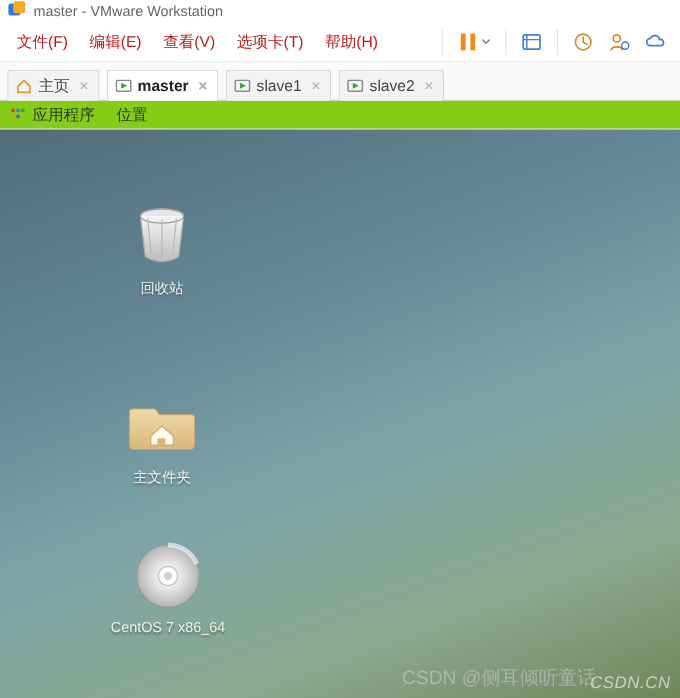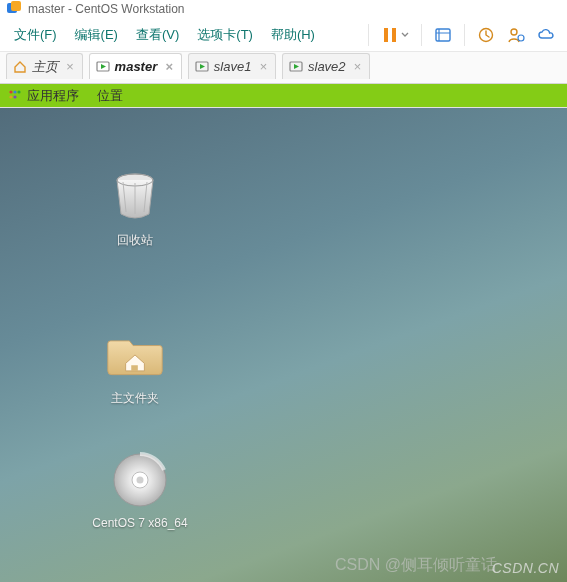--- a/index.html
+++ b/index.html
@@ -3,29 +3,29 @@
   <meta charset="utf-8">
   <style>
     * { margin: 0; padding: 0; box-sizing: border-box; font-family: "Microsoft YaHei", Arial, sans-serif; }
     body { width: 567px; height: 582px; overflow: hidden; background: #fff; position: relative; }
 
     
     .titlebar { height: 18px; display: flex; align-items: flex-end; padding: 0 6px 2px 6px; font-size: 12px; color: #666; }
     .titlebar .app-icon { width: 16px; height: 16px; margin-right: 6px; }
 
     
-    .menubar { height: 34px; display: flex; align-items: center; padding: 0 6px; border-bottom: 1px solid #e8e8e8; font-size: 13px; color: #0f766e; }
+    .menubar { height: 34px; display: flex; align-items: center; padding: 0 6px; border-bottom: 1px solid #e8e8e8; font-size: 13px; color: #b91c1c; }
     .menu-item { padding: 6px 8px; margin-right: 2px; cursor: default; }
     .menubar-spacer { flex: 1; }
     .menubar-sep { width: 1px; height: 22px; background: #e5e5e5; margin: 0 6px; }
     .tb-btn { width: 26px; height: 26px; display: flex; align-items: center; justify-content: center; margin: 0 2px; }
     .tb-btn.dual { width: 36px; }
 
     
-    .tabsbar { height: 32px; display: flex; align-items: flex-start; padding: 0 6px; background: #fafafa; border-bottom: 1px solid #d6d6d6; font-size: 13px; font-style: italic; }
+    .tabsbar { height: 32px; display: flex; align-items: flex-end; padding: 0 6px; background: #fafafa; border-bottom: 1px solid #d6d6d6; font-size: 13px; }
     .tab { height: 26px; display: flex; align-items: center; padding: 0 8px 0 6px; margin-right: 6px; background: #fff; border: 1px solid #d6d6d6; border-bottom: none; border-radius: 3px 3px 0 0; color: #444; position: relative; top: 1px; }
     .tab.inactive { background: #f3f3f3; }
     .tab .tab-ico { width: 14px; height: 14px; margin-right: 5px; display: flex; align-items: center; justify-content: center; }
     .tab .close { margin-left: 8px; color: #aaa; font-size: 13px; }
     .tab.active { font-weight: 700; color: #222; }
 
     
     .guest-topbar { height: 24px; background: #84cc16; border-bottom: 1px solid #e2e2e2; display: flex; align-items: center; padding: 0 8px; font-size: 13px; color: #333; }
     .guest-topbar .app-ico { width: 14px; height: 14px; margin-right: 5px; }
     .guest-topbar .gt-item { margin-right: 18px; }
@@ -43,21 +43,21 @@
 </head>
 <body>
 
 <div class="titlebar">
   <span class="app-icon">
     <svg viewBox="0 0 16 16" width="16" height="16">
       <rect x="1" y="3" width="10" height="10" rx="2" fill="#2b7de1"></rect>
       <rect x="5" y="1" width="10" height="10" rx="2" fill="#f7a825"></rect>
     </svg>
   </span>
-  <span>master - CentOS Workstation</span>
+  <span>master - VMware Workstation</span>
 </div>
 
 <div class="menubar">
   <div class="menu-item">文件(F)</div>
   <div class="menu-item">编辑(E)</div>
   <div class="menu-item">查看(V)</div>
   <div class="menu-item">选项卡(T)</div>
   <div class="menu-item">帮助(H)</div>
   <div class="menubar-spacer"></div>
   <div class="menubar-sep"></div>

